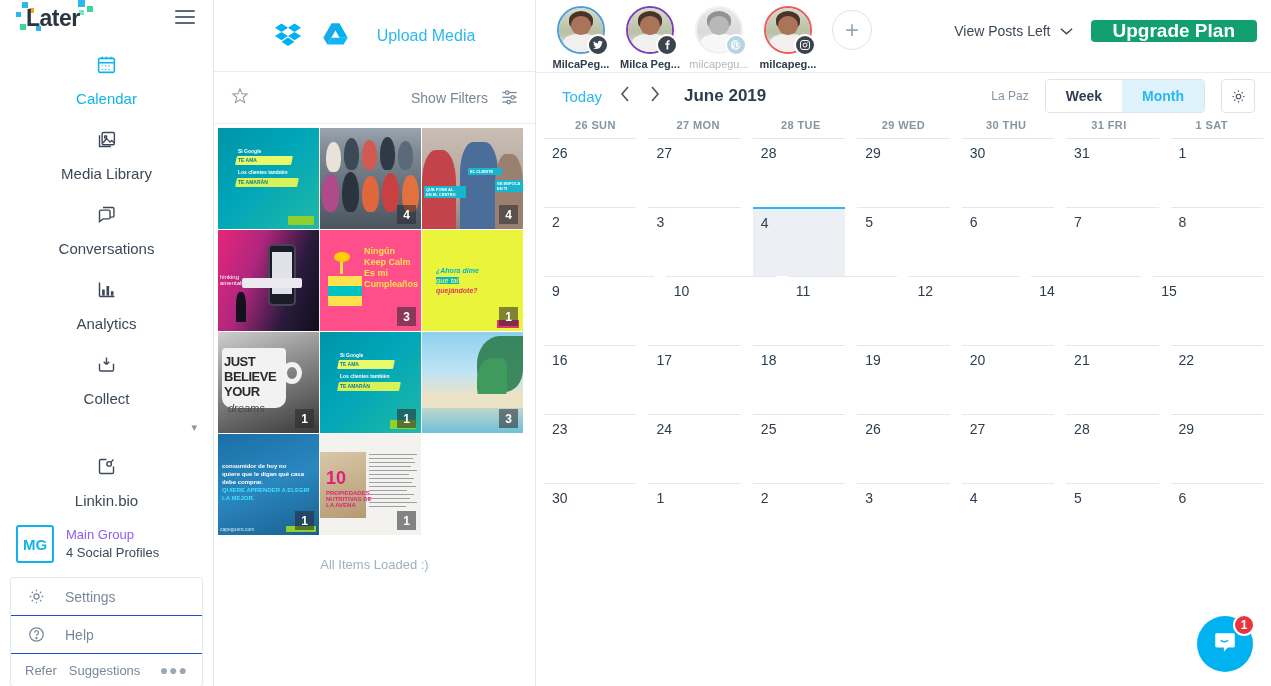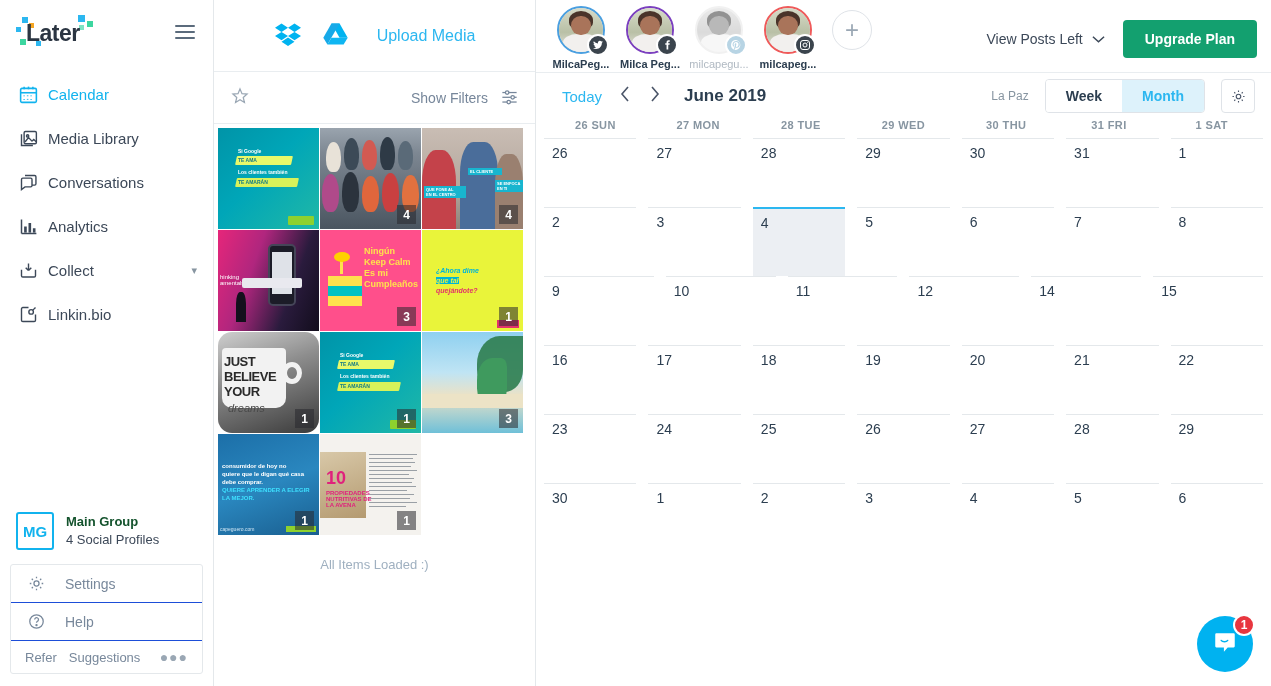--- a/index.html
+++ b/index.html
@@ -30,36 +30,36 @@
     font-size: 23px; font-weight: bold; letter-spacing: -0.5px;
     color: #2b3542; font-family: "Liberation Sans", sans-serif;
   }
   .sq { position: absolute; }
   .hamburger { width: 20px; cursor: pointer; }
   .hamburger span {
     display: block; height: 2px; background: #5b6b7c; margin: 4px 0; border-radius: 1px;
   }
   .nav { padding-top: 8px; }
   .nav-item {
-    display: flex; align-items: center; gap: 8px;
+    display: flex; align-items: center; gap: 14px;
     padding: 10px 16px; cursor: pointer;
-    font-size: 15px; color: #3c4858;
+    font-size: 15px; color: #3c4858; flex-direction: column;
   }
   .nav-item .ico { width: 24px; height: 24px; display:flex; align-items:center; justify-content:center; flex: none;}
   .nav-item.active { color: #11b3ee; }
   .nav-item .chev { margin-left: auto; color: #8795a1; font-size: 11px; }
 
   .sidebar-bottom { margin-top: auto; padding: 0 10px 12px 10px; }
   .group-row { display: flex; align-items: center; gap: 12px; padding: 6px 6px 14px 6px; cursor: pointer;}
   .group-badge {
     width: 38px; height: 38px; border: 2px solid #11b3ee; border-radius: 3px;
     color: #11b3ee; font-size: 15px; font-weight: bold;
     display: flex; align-items: center; justify-content: center; flex: none;
   }
-  .group-name { font-size: 13px; font-weight: bold; color: #14532d; line-height: 1.35; }
+  .group-name { font-size: 13px; font-weight: normal; color: #8b5cf6; line-height: 1.35; }
   .group-sub { font-size: 13px; color: #3c4858; line-height: 1.35; }
   .bottom-box { border: 1px solid #e4e8eb; border-radius: 3px; }
   .bottom-row {
     display: flex; align-items: center; gap: 18px;
     padding: 9px 14px; font-size: 14px; color: #78889b; cursor: pointer;
     border-bottom: 1px solid #1d4ed8;
   }
   .bottom-row:last-child { border-bottom: none; }
   .bottom-row .ico { width: 22px; display: flex; justify-content: center; flex:none; }
   .refer-row {
@@ -106,21 +106,21 @@
   .t-teal .tline { position:absolute; left:20px; color:#fff; font-size:5px; font-weight:bold;}
   .t-group { background: linear-gradient(180deg,#9aa4ae 0%, #7d8792 25%, #4a5560 100%); }
   .t-group .p { position:absolute; border-radius:50% 50% 40% 40%; }
   .t-street { background: linear-gradient(180deg,#c9bdb4 0%,#b4a79d 60%,#8d8279 100%); }
   .t-street .tag { position:absolute; background:#18b5cf; color:#fff; font-size:4px; padding:1px 2px; font-weight:bold;}
   .t-phone { background: linear-gradient(110deg,#e6267a 0%, #b0267e 35%, #2a1b3d 70%, #120d1c 100%); }
   .t-cake { background:#ff4f8b; }
   .t-cake .ctext { position:absolute; left:44px; top:16px; color:#ffe14d; font-size:9px; font-weight:bold; line-height:11px;}
   .t-yellow { background:#e9f43a; }
   .t-yellow .ytext { position:absolute; left:14px; top:36px; color:#00b5d8; font-size:7px; font-weight:bold; font-style:italic; line-height:10px;}
-  .t-mug { background: linear-gradient(160deg,#cfcfcf 0%, #8d8d8d 40%, #3a3a3a 100%); border-radius: 14px; }
+  .t-mug { background: linear-gradient(160deg,#cfcfcf 0%, #8d8d8d 40%, #3a3a3a 100%); }
   .t-mug .mtext { position:absolute; left:6px; top:22px; color:#fff; font-size:13px; font-weight:bold; line-height:15px; letter-spacing:-0.5px;}
   .t-beach { background: linear-gradient(180deg,#8fd0f0 0%, #bfe4f4 40%, #e9e2c8 62%, #6fc0d8 100%); }
   .t-blue { background: linear-gradient(160deg,#1c6fa8 0%, #2a87bf 50%, #1a5f90 100%); }
   .t-blue .btext { position:absolute; left:4px; top:28px; color:#fff; font-size:6px; font-weight:bold; line-height:8px;}
   .t-doc { background:#f4f2ee; }
   .t-doc .oat { position:absolute; left:0; top:18px; width:46px; height:66px; background: linear-gradient(160deg,#d8c8a8,#b49a70); }
   .t-doc .dnum { position:absolute; left:6px; top:34px; color:#e0217c; font-size:18px; font-weight:bold;}
   .t-doc .lines { position:absolute; right:4px; top:20px; width:48px;}
   .t-doc .lines i { display:block; height:1px; background:#9aa0a6; margin-bottom:3px;}
 
@@ -156,21 +156,21 @@
   .profile.inactive .net-badge { background:#b7d4e4; }
   .add-profile {
     width: 40px; height: 40px; border-radius: 50%; border: 1px solid #dfe3e8;
     display: flex; align-items: center; justify-content: center;
     color: #9aa7b4; font-size: 24px; margin-top: 4px; margin-left: 6px; cursor: pointer;
   }
   .topbar-right { margin-left: auto; display: flex; align-items: center; gap: 18px; padding-top: 14px;}
   .posts-left { display: flex; align-items: center; gap: 9px; font-size: 14px; color: #3c4858; cursor: pointer;}
   .upgrade-btn {
     background: #13a06f; color: #fff; border: none; border-radius: 4px;
-    padding: 11px 22px; font-size: 14px; font-weight: bold; cursor: pointer;
+    padding: 0 22px; font-size: 19px; font-weight: bold; cursor: pointer;
     font-family: "Liberation Sans", sans-serif;
   }
   .cal-toolbar {
     height: 46px; display: flex; align-items: center; padding: 0 16px 0 26px; gap: 16px;
   }
   .today-btn { color: #2cb7f0; font-size: 15px; cursor: pointer; }
   .nav-arrow { color: #4a5568; font-size: 17px; cursor: pointer; padding: 0 2px;}
   .month-label { font-size: 17px; font-weight: bold; color: #2c3e50; margin-left: 6px;}
   .tz { margin-left: auto; font-size: 12px; color: #8795a1; }
   .seg { display: flex; border: 1px solid #dfe3e8; border-radius: 4px; overflow: hidden; }

